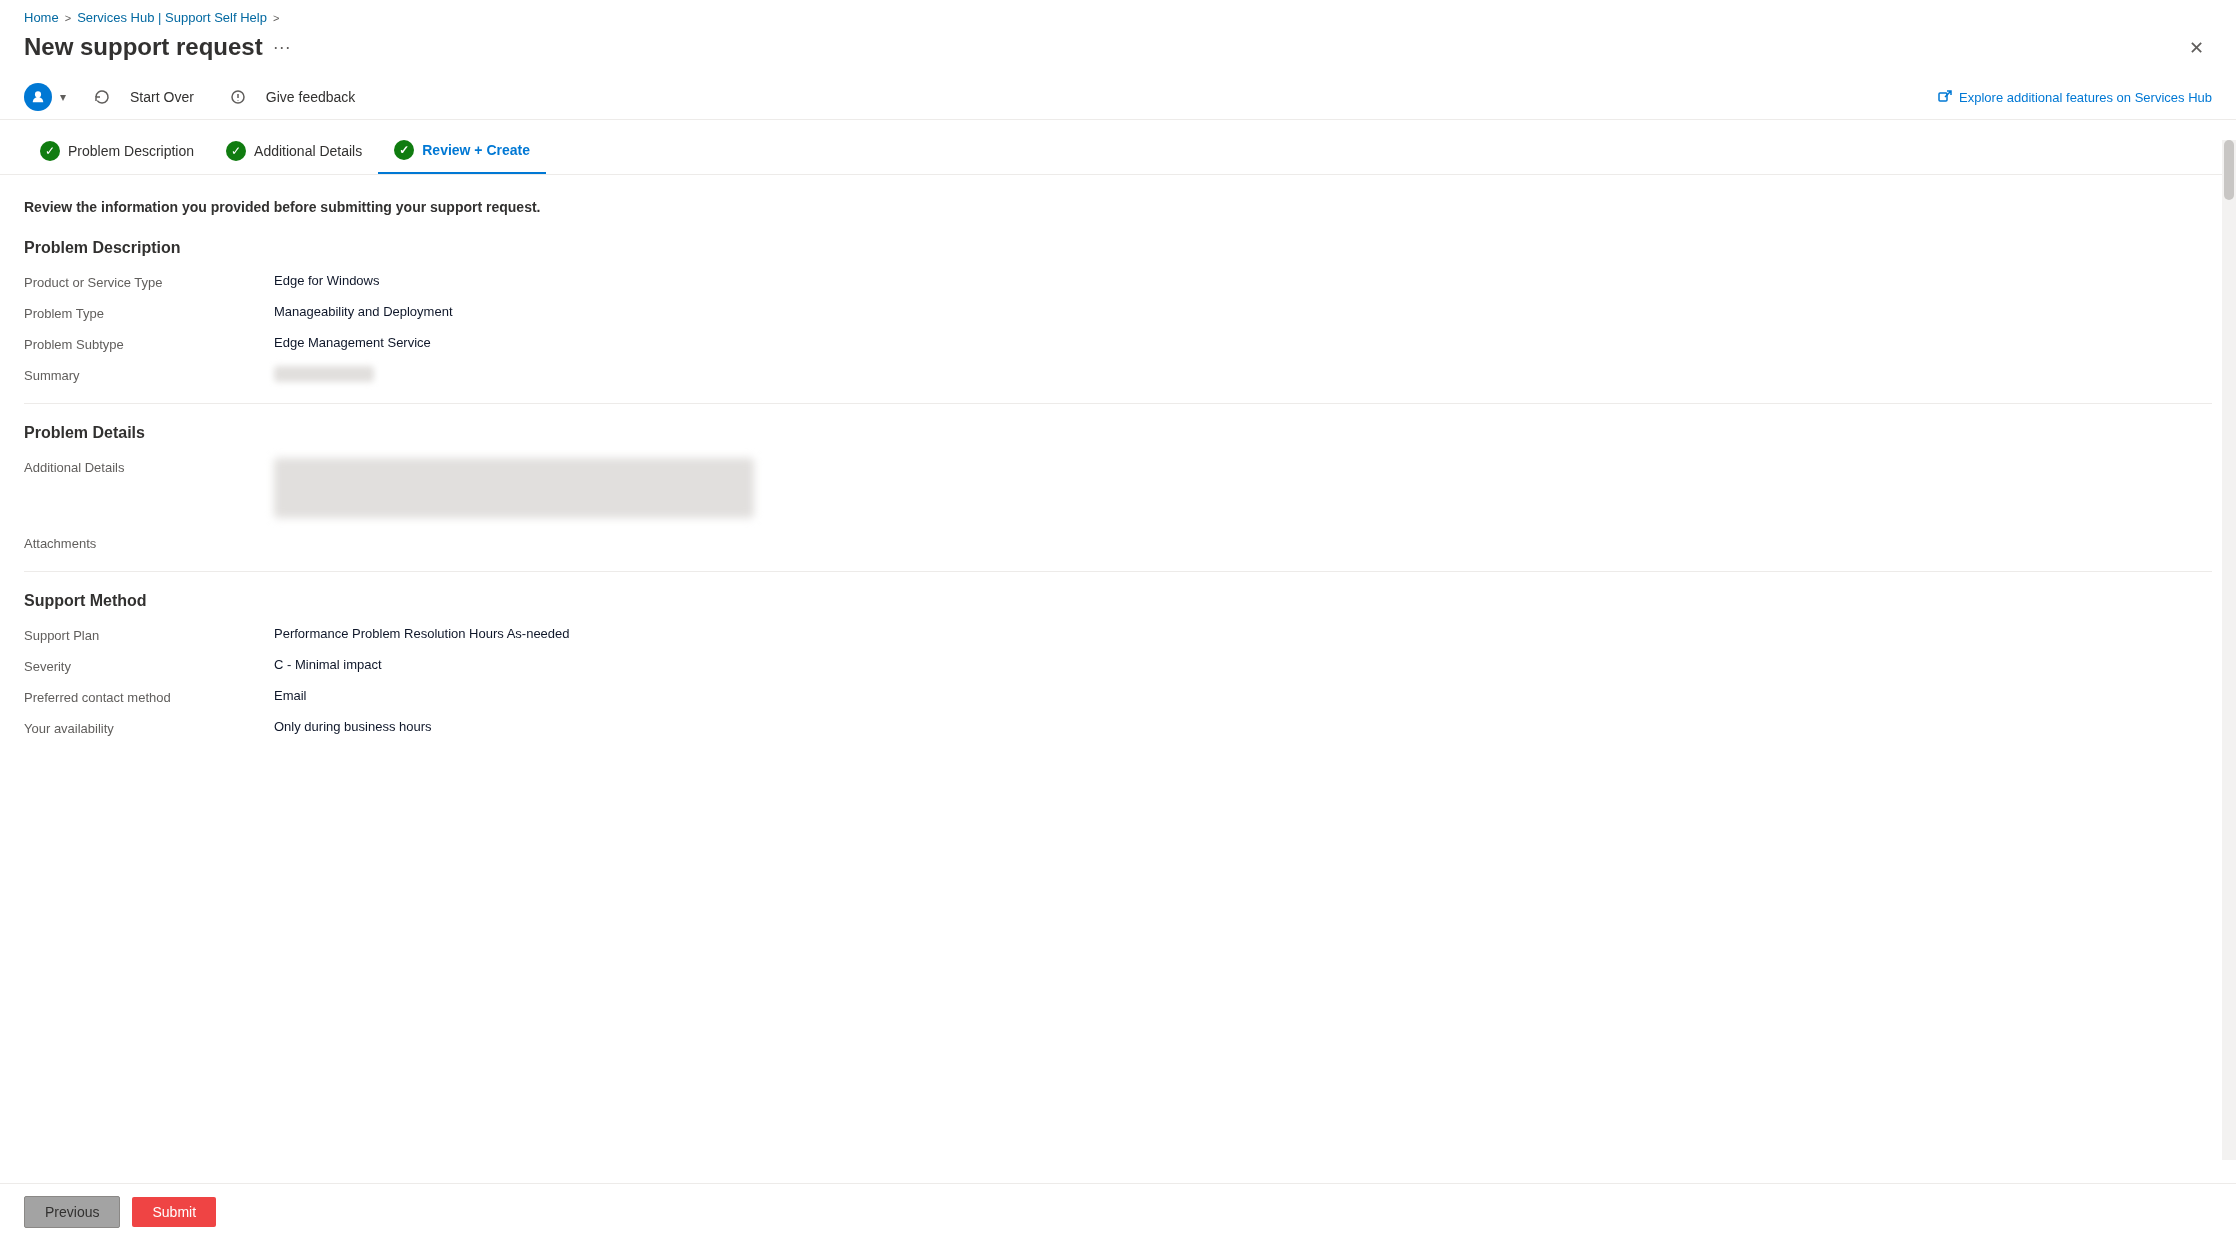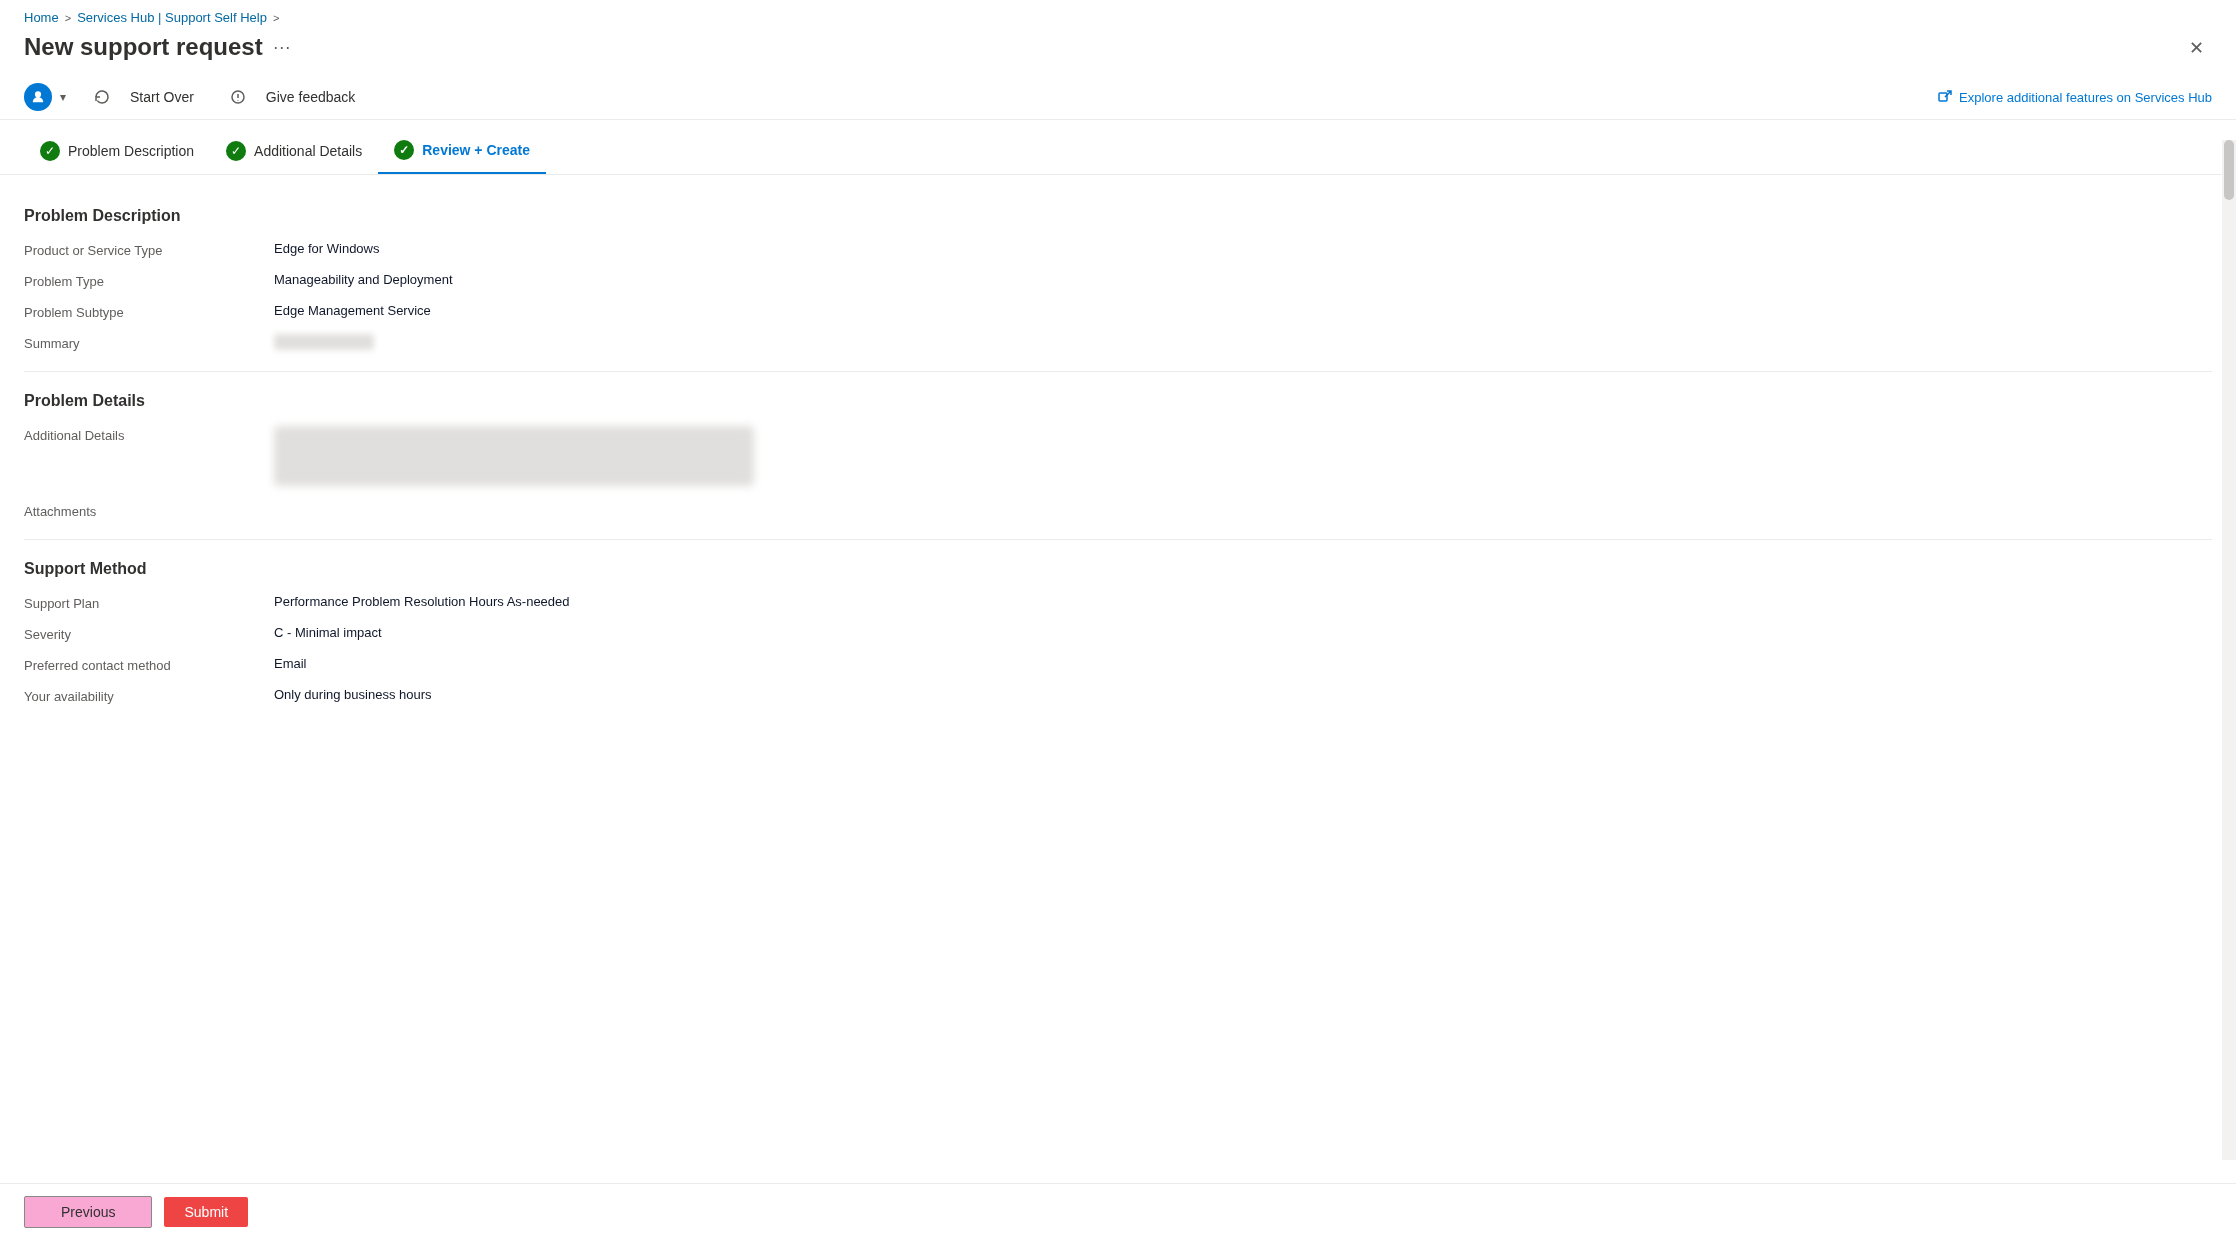--- a/index.html
+++ b/index.html
@@ -147,22 +147,22 @@
 
     
     .footer {
       position: fixed; bottom: 0; left: 0; right: 0;
       background: #fff;
       border-top: 1px solid #edebe9;
       padding: 12px 24px;
       display: flex; align-items: center; gap: 12px;
     }
     .btn-prev {
-      background: #f9a8d4; border: 1px solid #8a8886;
-      color: #323130; font-size: 14px; padding: 7px 36px;
+      background: #a3a3a3; border: 1px solid #8a8886;
+      color: #323130; font-size: 14px; padding: 7px 20px;
       border-radius: 2px; cursor: pointer;
     }
     .btn-submit {
       background: #ef4444; border: none;
       color: #fff; font-size: 14px; padding: 7px 20px;
       border-radius: 2px; cursor: pointer;
     }
   </style>
 </head>
 <body>
@@ -227,20 +227,21 @@
     <span>Additional Details</span>
   </div>
   <div class="step active">
     <div class="step-check-active">✓</div>
     <span>Review + Create</span>
   </div>
 </div>
 
 <div class="main-content">
 
+  <p class="review-intro">Review the information you provided before submitting your support request.</p>
 
   <div class="section-title">Problem Description</div>
 
   <div class="field-row">
     <span class="field-label">Product or Service Type</span>
     <span class="field-value">Edge for Windows</span>
   </div>
   <div class="field-row">
     <span class="field-label">Problem Type</span>
     <span class="field-value">Manageability and Deployment</span>

